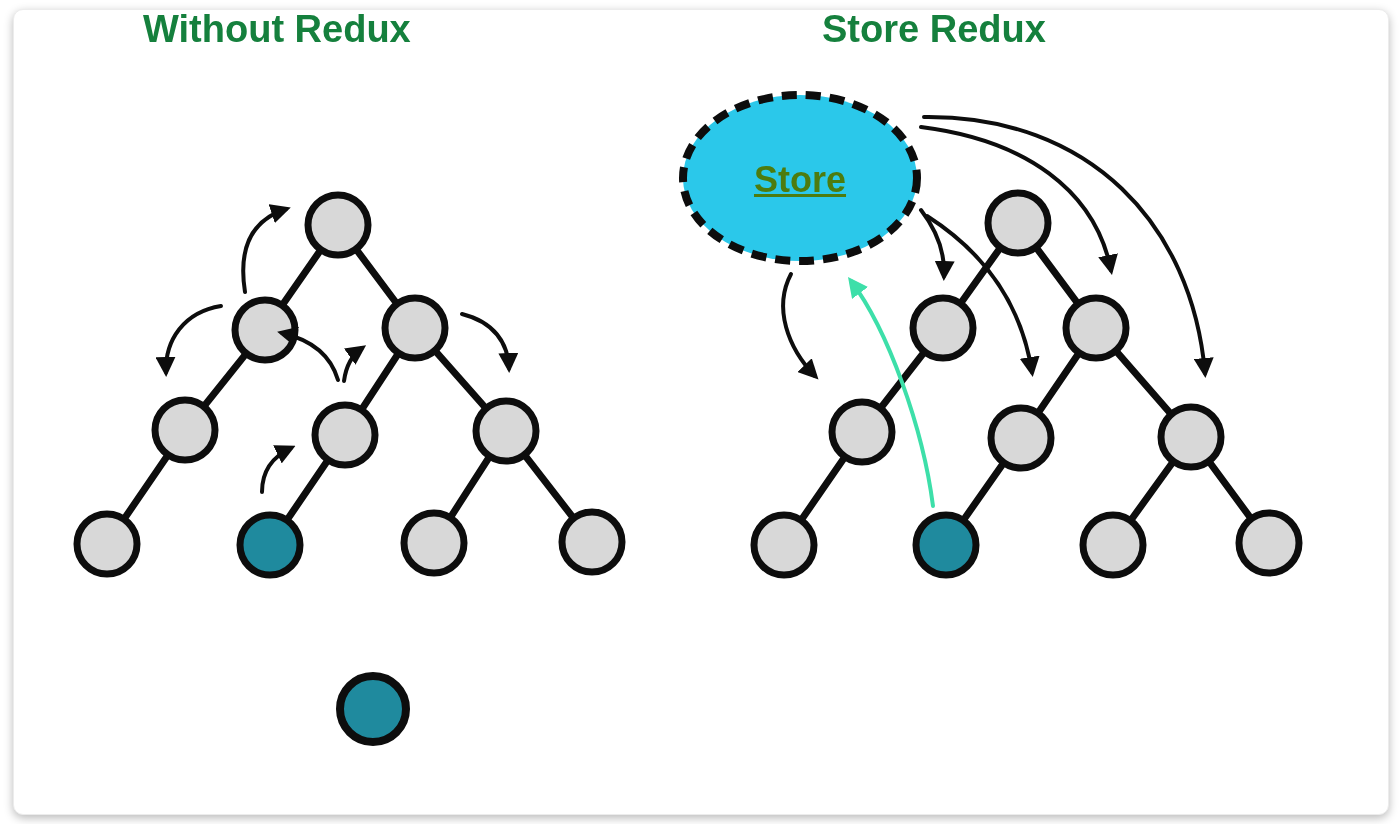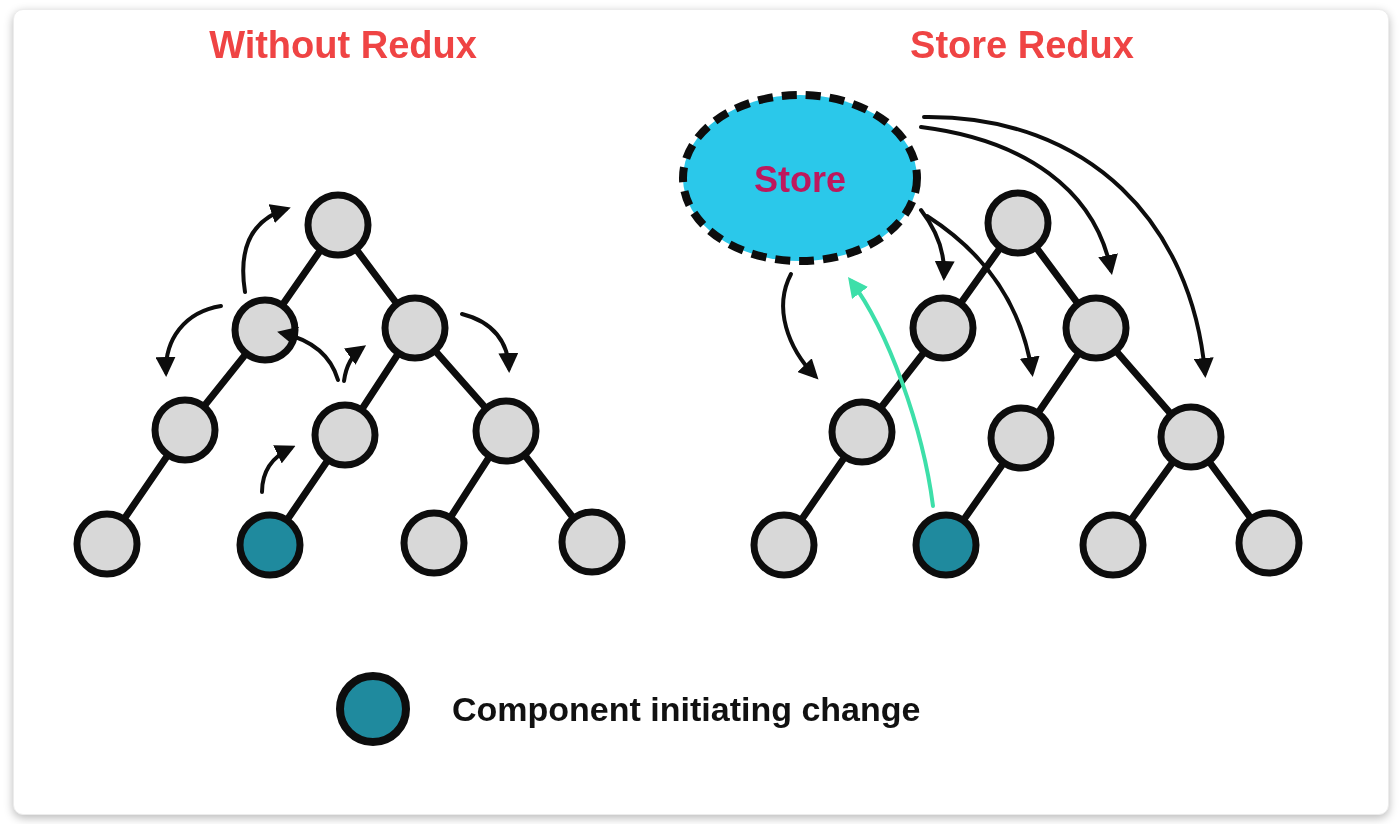--- a/index.html
+++ b/index.html
@@ -1,26 +1,26 @@
 <!DOCTYPE html>
 <html><head>
 <meta charset="utf-8">
 <style>
   html,body{margin:0;padding:0;width:1400px;height:824px;background:#ffffff;overflow:hidden;
     font-family:"Liberation Sans",sans-serif;}
   .card{position:absolute;left:13px;top:9px;width:1374px;height:804px;background:#ffffff;
     border-radius:10px;border:1px solid #ececec;
     box-shadow:0 3px 10px rgba(0,0,0,0.28);}
   #diagram-svg{position:absolute;left:0;top:0;width:1400px;height:824px;}
-  .title{position:absolute;top:24px;width:400px;text-align:center;
-    font-size:38px;font-weight:700;color:#ef4444;letter-spacing:0px;}
+  .title{position:absolute;top:8px;width:400px;
+    font-size:38px;font-weight:700;color:#15803d;letter-spacing:0px;}
   .title-left{left:143px;}
   .title-right{left:822px;}
   .store-label{position:absolute;left:700px;top:159px;width:200px;text-align:center;
-    font-size:36px;font-weight:700;color:#be185d;}
+    font-size:36px;font-weight:700;color:#4d7c0f;text-decoration:underline;}
   .legend{position:absolute;left:336px;top:672px;display:flex;align-items:center;gap:42px;}
   .legend-swatch{width:74px;height:74px;border-radius:50%;box-sizing:border-box;
     border:8px solid #0d0d0d;}
   .legend-label{font-size:34px;font-weight:700;color:#111111;white-space:nowrap;}
 </style>
 </head>
 <body>
 
 <div class="card"></div>
 
@@ -93,14 +93,13 @@
       <path d="M 933 506 C 923 428 888 330 851 281" fill="none" stroke="#3ddfa9" stroke-width="4" stroke-linecap="round" marker-end="url(#ah-green)"></path>
     </g>
 </svg>
 
 <div class="title title-left">Without Redux</div>
 <div class="title title-right">Store Redux</div>
 <div class="store-label">Store</div>
 
 <div class="legend">
   <div class="legend-swatch" id="legend-swatch" style="background: rgb(31, 138, 158);"></div>
-  <div class="legend-label">Component initiating change</div>
 </div>
 
 </body></html>

